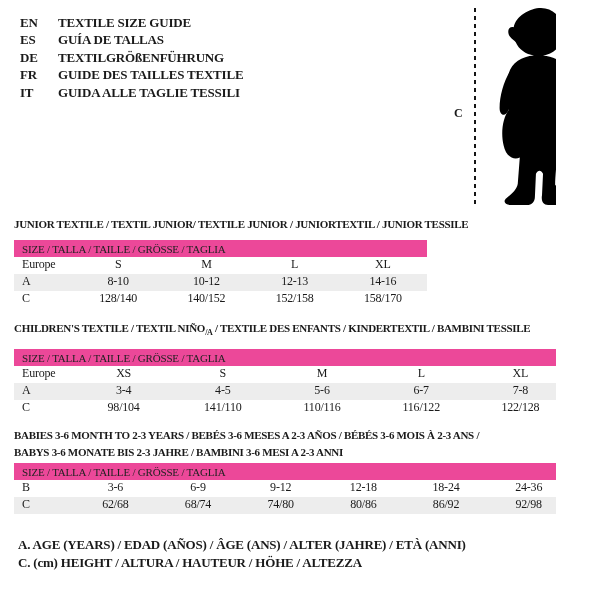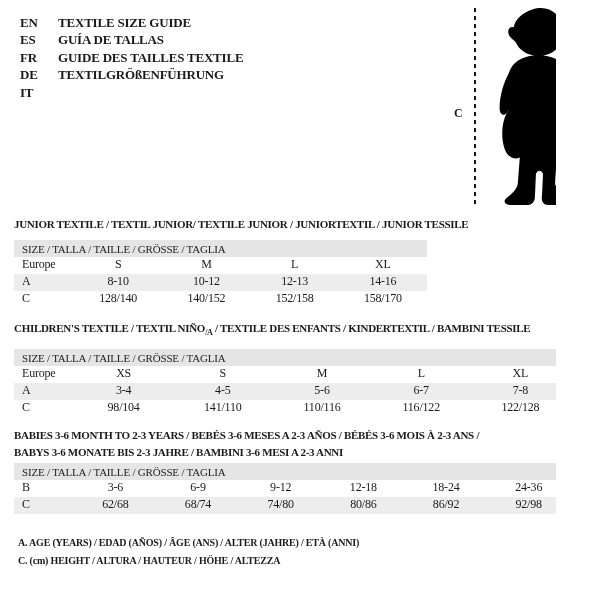--- a/index.html
+++ b/index.html
@@ -27,57 +27,58 @@
 
   
   .heading { left:14px; font-weight:bold; font-size:11px; letter-spacing:-0.3px; white-space:nowrap; line-height:13px;text-align:center; }
   .heading sub { font-size:8px; vertical-align:sub; }
 
   
   .tbl { left:14px; font-size:12px; }
   .t-narrow { width:413px; }
   .t-wide { width:576px; }
   .bar {
-    height:17px; background:#e5e5e5; display:flex; align-items:center;
+    height:17px; background:#ec4899; display:flex; align-items:center;
     padding-left:8px; font-size:11px; color:#222222; white-space:nowrap;
   }
   .row { height:17px; display:flex; align-items:flex-start; }
   .row.alt { background:#ededed; }
   .row .lbl { flex:0 0 60px; padding-left:8px; }
   .row .cell { flex:1; text-align:center; }
   .pad-r { padding-right:20px; }
 
   
   .footnotes { left:18px; top:537px; }
-  .footnote { height:17.5px; font-weight:bold; font-size:10px; white-space:nowrap; }
+  .footnote { height:17.5px; font-weight:bold; font-size:13px; white-space:nowrap; }
 </style>
 </head>
 <body>
 
 <div id="canvas">
 
   <div class="abs lang-header">
     <div class="lang-row">
       <span class="lang-code">EN</span>
       <span class="lang-title">TEXTILE SIZE GUIDE</span>
     </div>
     <div class="lang-row">
       <span class="lang-code">ES</span>
       <span class="lang-title">GUÍA DE TALLAS</span>
     </div>
     <div class="lang-row">
+      <span class="lang-code">DE</span>
+      <span class="lang-title">TEXTILGRÖßENFÜHRUNG</span>
+    </div>
+    <div class="lang-row">
       <span class="lang-code">FR</span>
       <span class="lang-title">GUIDE DES TAILLES TEXTILE</span>
     </div>
     <div class="lang-row">
-      <span class="lang-code">DE</span>
-      <span class="lang-title">TEXTILGRÖßENFÜHRUNG</span>
-    </div>
-    <div class="lang-row">
       <span class="lang-code">IT</span>
+      <span class="lang-title">GUIDA ALLE TAGLIE TESSILI</span>
     </div>
   </div>
 
   <div class="abs measure-line"></div>
   <div class="abs measure-label">C</div>
   <svg class="abs silhouette" viewBox="0 0 100 200" xmlns="http://www.w3.org/2000/svg">
     <path fill="#000000" d="M50 3 C 61 3 70 11 72 22 C 77 21 79 26 76 31 C 74 34 71 35 70 37 C 67 44 60 49 52 50 C 64 51 74 57 77 68 C 80 79 80 93 77 103 C 85 110 87 126 83 139 C 80 149 72 154 66 151 C 65 161 64 171 64 178 C 68 183 76 187 80 191 C 83 195 80 198 74 198 L 57 198 C 52 198 50 194 51 188 L 52 167 C 50 163 47 163 45 167 L 44 189 C 44 195 41 198 36 198 L 20 198 C 14 198 12 194 16 191 C 21 187 26 183 27 177 L 29 151 C 22 154 15 149 13 139 C 10 127 12 112 18 104 C 15 94 15 79 18 68 C 21 57 31 51 43 50 C 35 49 28 44 25 37 C 24 35 21 34 19 31 C 16 26 18 21 23 22 C 25 11 39 3 50 3 Z"></path>
     <path fill="#000000" d="M19 66 C 13 76 9 90 9 102 C 9 110 15 111 18 104 C 21 94 25 78 28 68 Z"></path>
   </svg>
 

